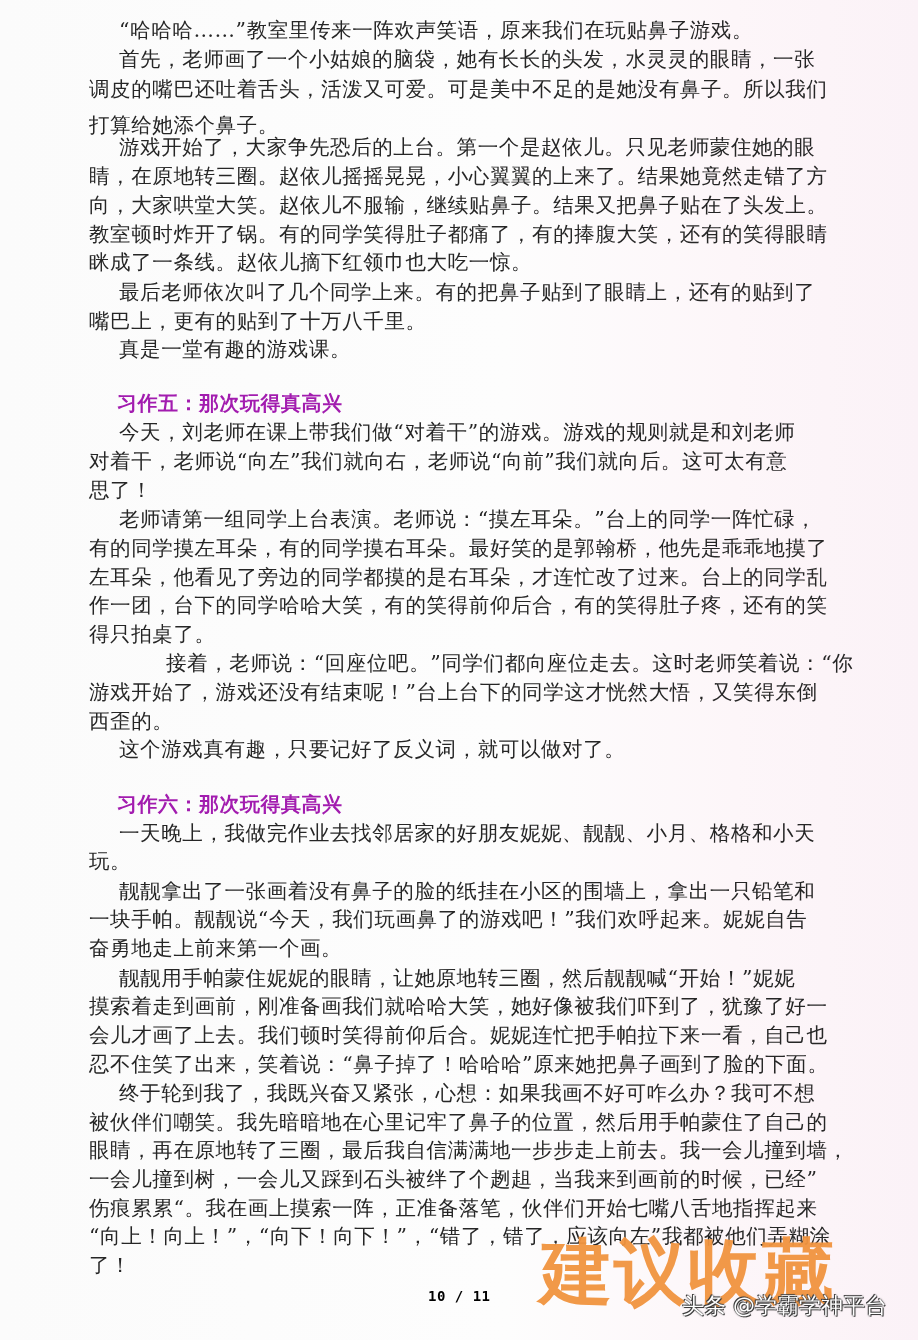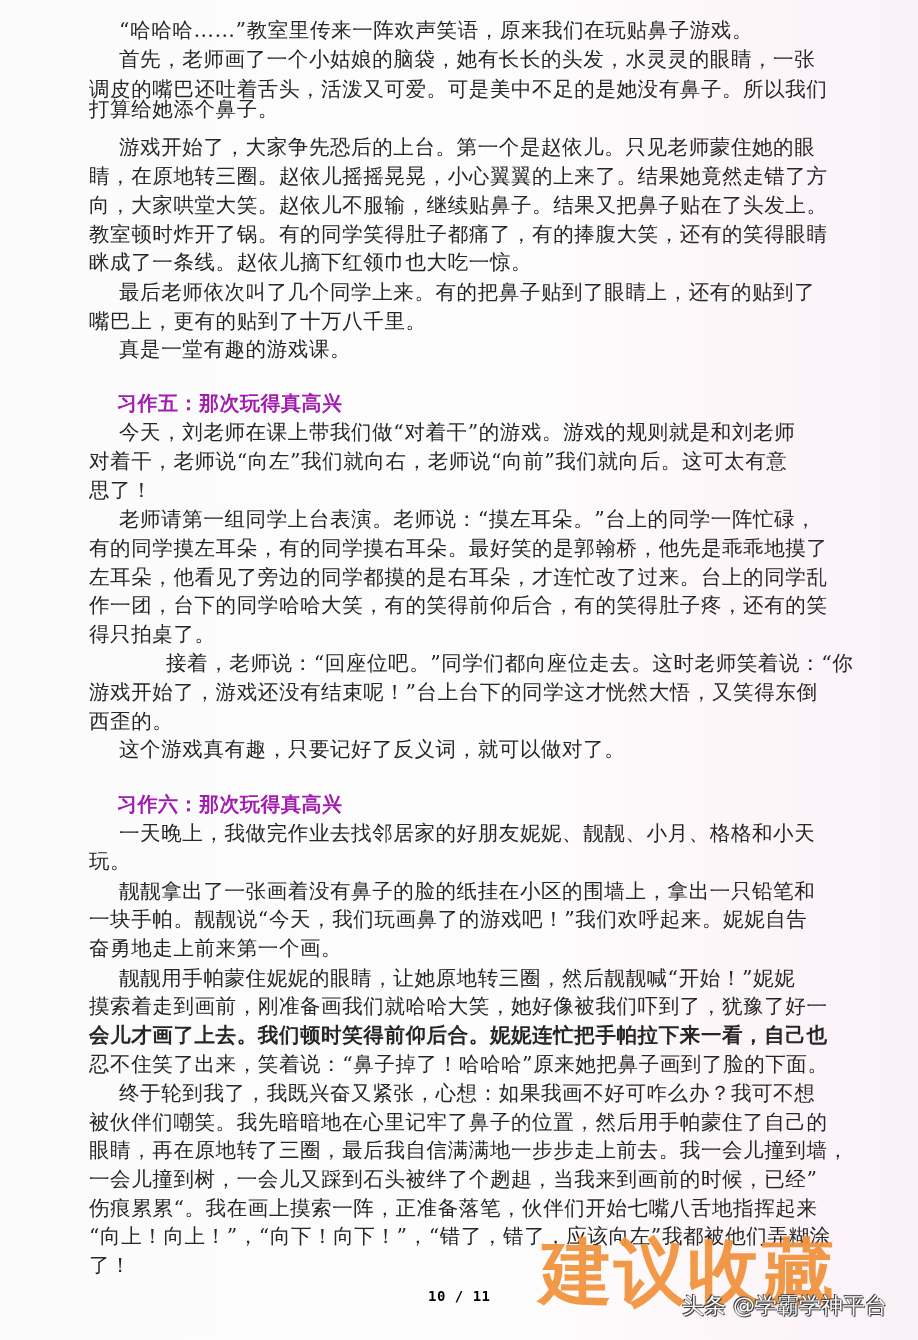--- a/index.html
+++ b/index.html
@@ -78,21 +78,21 @@
     }
   </style>
 </head>
 <body>
 
 <div class="page">
   <div id="essay4">
       <div class="line indent" style="top: 17px;">“哈哈哈……”教室里传来一阵欢声笑语，原来我们在玩贴鼻子游戏。</div>
       <div class="line indent" style="top: 46px;">首先，老师画了一个小姑娘的脑袋，她有长长的头发，水灵灵的眼睛，一张</div>
       <div class="line" style="top: 76px;">调皮的嘴巴还吐着舌头，活泼又可爱。可是美中不足的是她没有鼻子。所以我们</div>
-      <div class="line" style="top: 96px;">打算给她添个鼻子。</div>
+      <div class="line" style="top: 112px;">打算给她添个鼻子。</div>
       <div class="line indent" style="top: 134px;">游戏开始了，大家争先恐后的上台。第一个是赵依儿。只见老师蒙住她的眼</div>
       <div class="line" style="top: 163px;">睛，在原地转三圈。赵依儿摇摇晃晃，小心翼翼的上来了。结果她竟然走错了方</div>
       <div class="line" style="top: 192px;">向，大家哄堂大笑。赵依儿不服输，继续贴鼻子。结果又把鼻子贴在了头发上。</div>
       <div class="line" style="top: 221px;">教室顿时炸开了锅。有的同学笑得肚子都痛了，有的捧腹大笑，还有的笑得眼睛</div>
       <div class="line" style="top: 249px;">眯成了一条线。赵依儿摘下红领巾也大吃一惊。</div>
       <div class="line indent" style="top: 279px;">最后老师依次叫了几个同学上来。有的把鼻子贴到了眼睛上，还有的贴到了</div>
       <div class="line" style="top: 308px;">嘴巴上，更有的贴到了十万八千里。</div>
       <div class="line indent" style="top: 336px;">真是一堂有趣的游戏课。</div>
     </div>
   <div class="heading" id="essay5-title" style="top: 390px;">习作五：那次玩得真高兴</div>
@@ -112,21 +112,21 @@
     </div>
   <div class="heading" id="essay6-title" style="top: 791px;">习作六：那次玩得真高兴</div>
   <div id="essay6">
       <div class="line indent" style="top: 820px;">一天晚上，我做完作业去找邻居家的好朋友妮妮、靓靓、小月、格格和小天</div>
       <div class="line" style="top: 848px;">玩。</div>
       <div class="line indent" style="top: 878px;">靓靓拿出了一张画着没有鼻子的脸的纸挂在小区的围墙上，拿出一只铅笔和</div>
       <div class="line" style="top: 906px;">一块手帕。靓靓说“今天，我们玩画鼻了的游戏吧！”我们欢呼起来。妮妮自告</div>
       <div class="line" style="top: 935px;">奋勇地走上前来第一个画。</div>
       <div class="line indent" style="top: 965px;">靓靓用手帕蒙住妮妮的眼睛，让她原地转三圈，然后靓靓喊“开始！”妮妮</div>
       <div class="line" style="top: 993px;">摸索着走到画前，刚准备画我们就哈哈大笑，她好像被我们吓到了，犹豫了好一</div>
-      <div class="line" style="top: 1022px; font-weight: bold;">会儿才画了上去。我们顿时笑得前仰后合。妮妮连忙把手帕拉下来一看，自己也</div>
+      <div class="line" style="top: 1022px;">会儿才画了上去。我们顿时笑得前仰后合。妮妮连忙把手帕拉下来一看，自己也</div>
       <div class="line" style="top: 1051px;">忍不住笑了出来，笑着说：“鼻子掉了！哈哈哈”原来她把鼻子画到了脸的下面。</div>
       <div class="line indent" style="top: 1080px;">终于轮到我了，我既兴奋又紧张，心想：如果我画不好可咋么办？我可不想</div>
       <div class="line" style="top: 1109px;">被伙伴们嘲笑。我先暗暗地在心里记牢了鼻子的位置，然后用手帕蒙住了自己的</div>
       <div class="line" style="top: 1137px;">眼睛，再在原地转了三圈，最后我自信满满地一步步走上前去。我一会儿撞到墙，</div>
       <div class="line" style="top: 1166px;">一会儿撞到树，一会儿又踩到石头被绊了个趔趄，当我来到画前的时候，已经”</div>
       <div class="line" style="top: 1195px;">伤痕累累“。我在画上摸索一阵，正准备落笔，伙伴们开始七嘴八舌地指挥起来</div>
       <div class="line" style="top: 1223px;">“向上！向上！”，“向下！向下！”，“错了，错了，应该向左”我都被他们弄糊涂</div>
       <div class="line" style="top: 1252px;">了！</div>
     </div>
 

